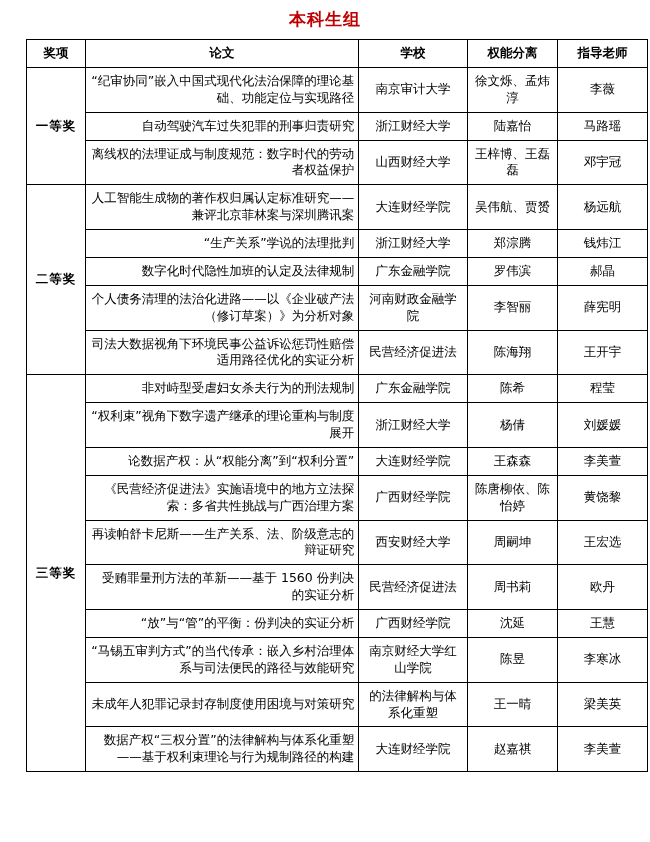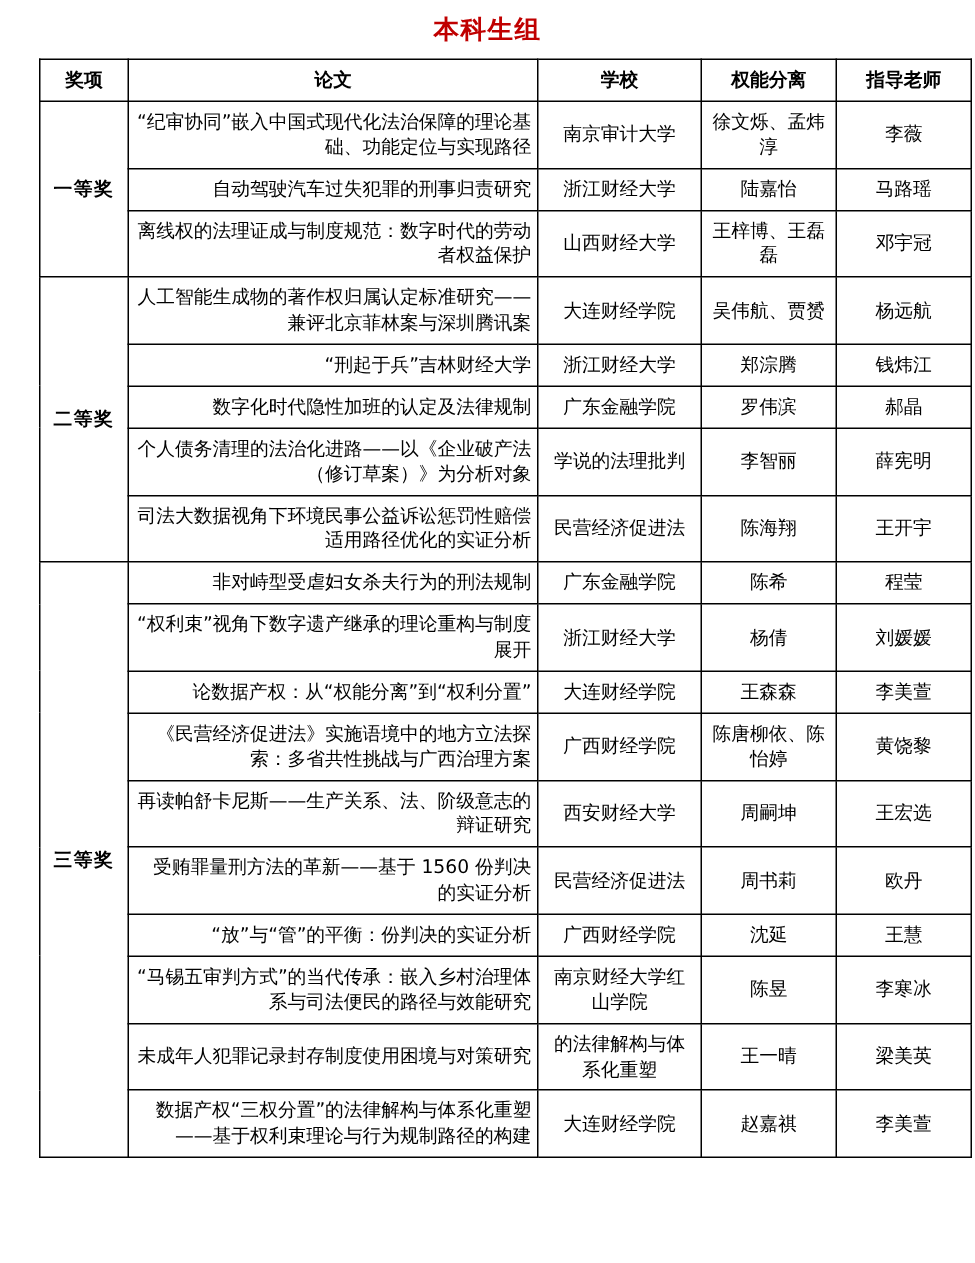--- a/index.html
+++ b/index.html
@@ -118,34 +118,34 @@
       </tr>
 
       <tr>
         <td class="award-cell" rowspan="5">二等奖</td>
         <td class="paper-cell">人工智能生成物的著作权归属认定标准研究——兼评北京菲林案与深圳腾讯案</td>
         <td class="center-cell">大连财经学院</td>
         <td class="center-cell">吴伟航、贾赟</td>
         <td class="center-cell">杨远航</td>
       </tr>
       <tr>
-        <td class="paper-cell">“刑起于兵”吉林财经大学</td>
+        <td class="paper-cell">“生产关系”学说的法理批判</td>
         <td class="center-cell">浙江财经大学</td>
         <td class="center-cell">郑淙腾</td>
         <td class="center-cell">钱炜江</td>
       </tr>
       <tr>
         <td class="paper-cell">数字化时代隐性加班的认定及法律规制</td>
         <td class="center-cell">广东金融学院</td>
         <td class="center-cell">罗伟滨</td>
         <td class="center-cell">郝晶</td>
       </tr>
       <tr>
         <td class="paper-cell">个人债务清理的法治化进路——以《企业破产法（修订草案）》为分析对象</td>
-        <td class="center-cell">学说的法理批判</td>
+        <td class="center-cell">河南财政金融学院</td>
         <td class="center-cell">李智丽</td>
         <td class="center-cell">薛宪明</td>
       </tr>
       <tr>
         <td class="paper-cell">司法大数据视角下环境民事公益诉讼惩罚性赔偿适用路径优化的实证分析</td>
         <td class="center-cell">民营经济促进法</td>
         <td class="center-cell">陈海翔</td>
         <td class="center-cell">王开宇</td>
       </tr>
 

